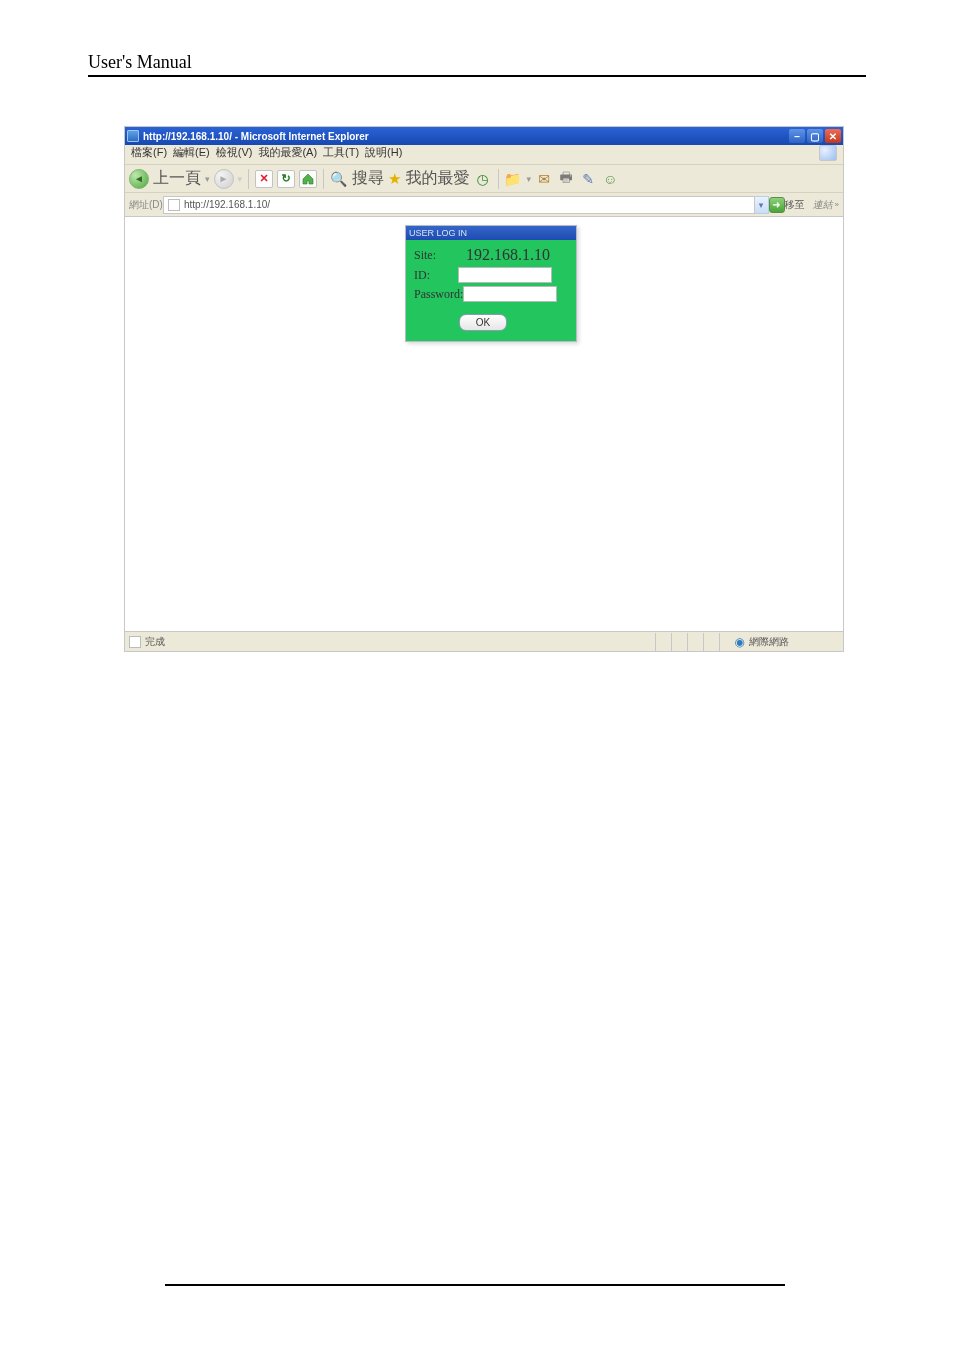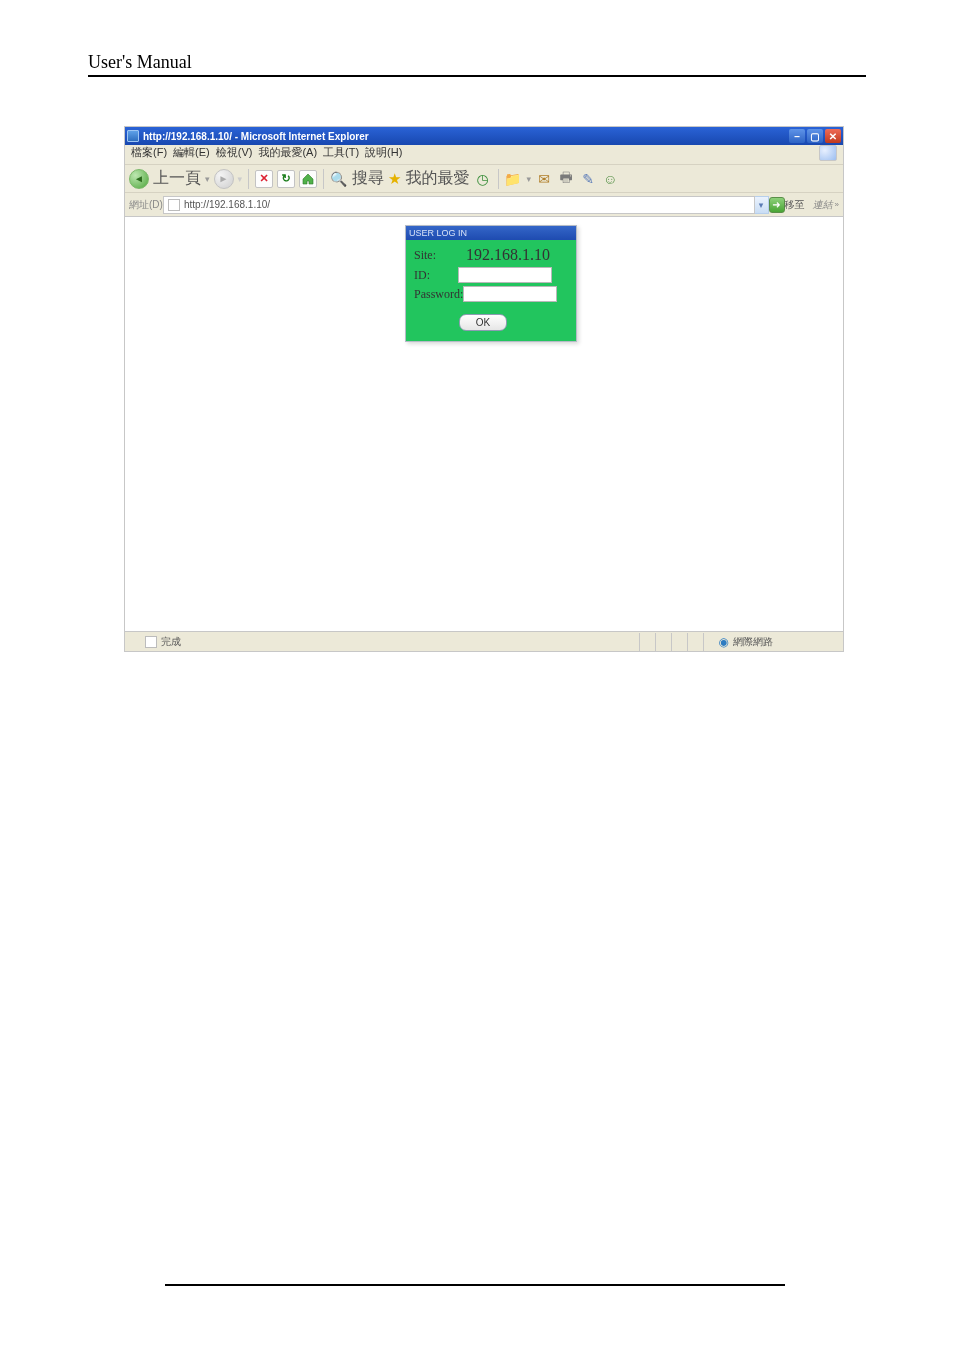--- a/index.html
+++ b/index.html
@@ -218,21 +218,21 @@
     font-size:10px; color:#333;
   }
 
   
   .statusbar {
     background:#ece9d8;
     border-top:1px solid #c7c7c7;
     height:20px;
     display:flex;
     align-items:center;
-    padding:0 20px;
+    padding:0 4px;
     font-size:10px;
     color:#555;
   }
   .status-left { display:flex; align-items:center; gap:4px; }
   .status-left .pgico { width:12px;height:12px;background:#fff;border:1px solid #bcbcbc;}
   .statusbar .mid { flex:1; }
   .statusbar .segbox { border-left:1px solid #c7c7c7; height:18px; width:16px; }
   .zone { display:flex; align-items:center; gap:4px; margin-right:50px; }
   .zone .globe { color:#2d7cc1; font-size:12px; }
 

